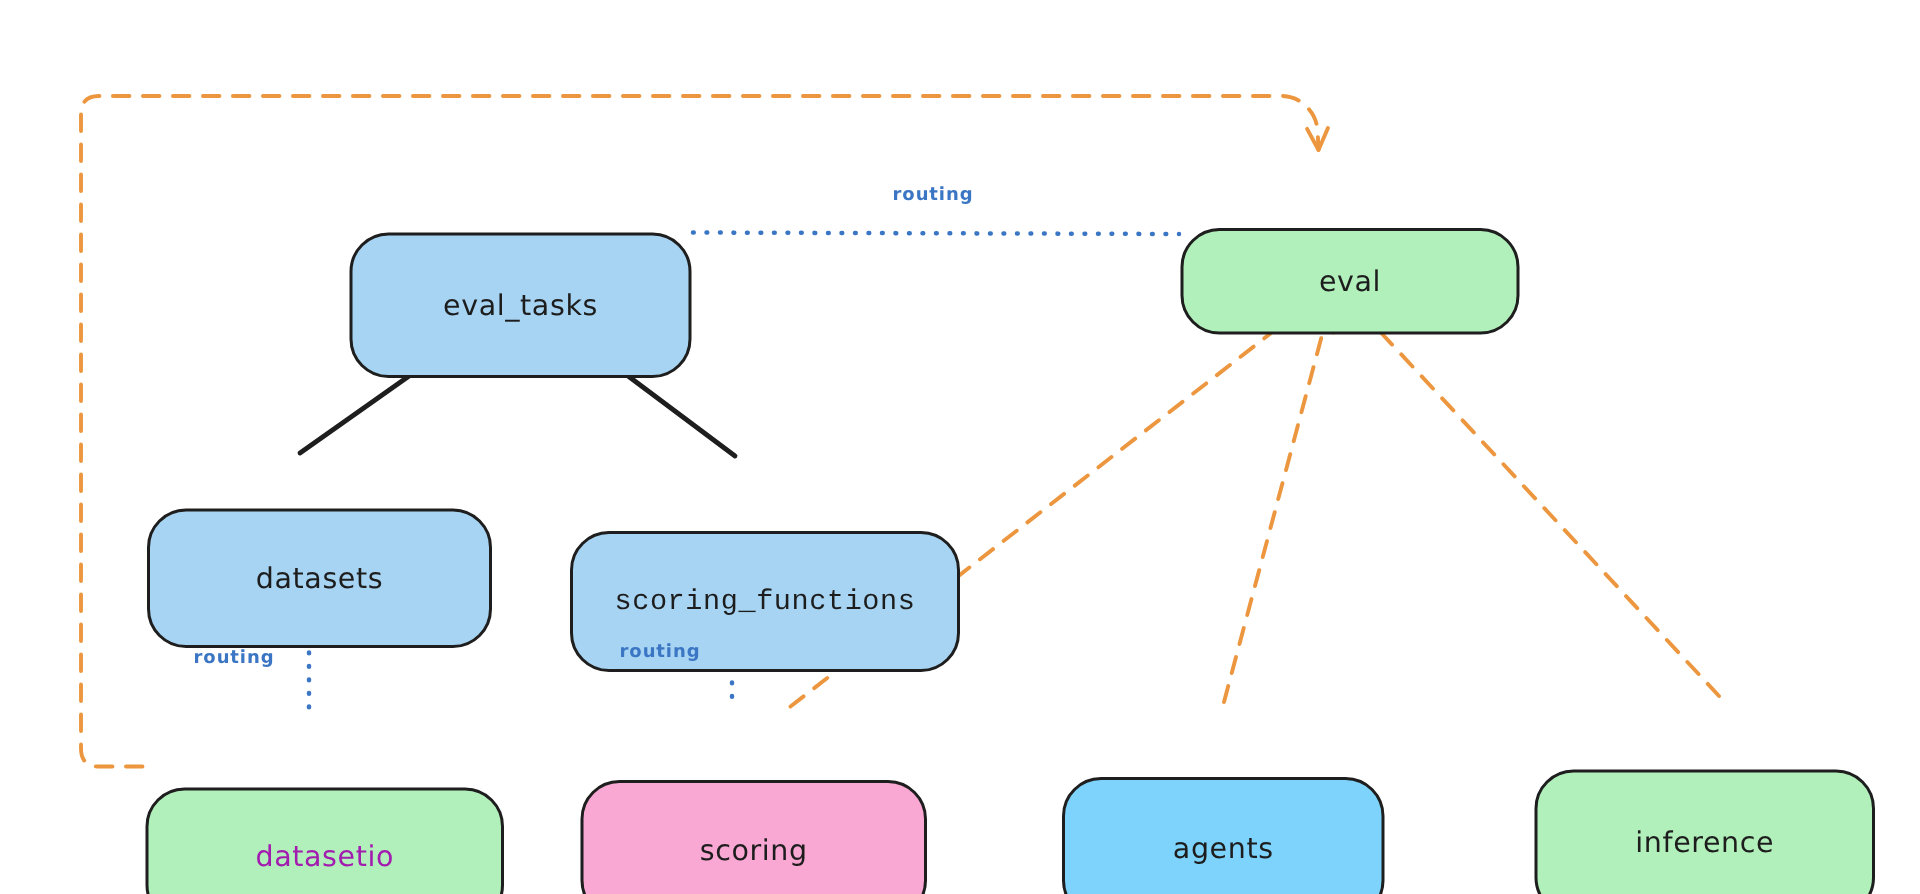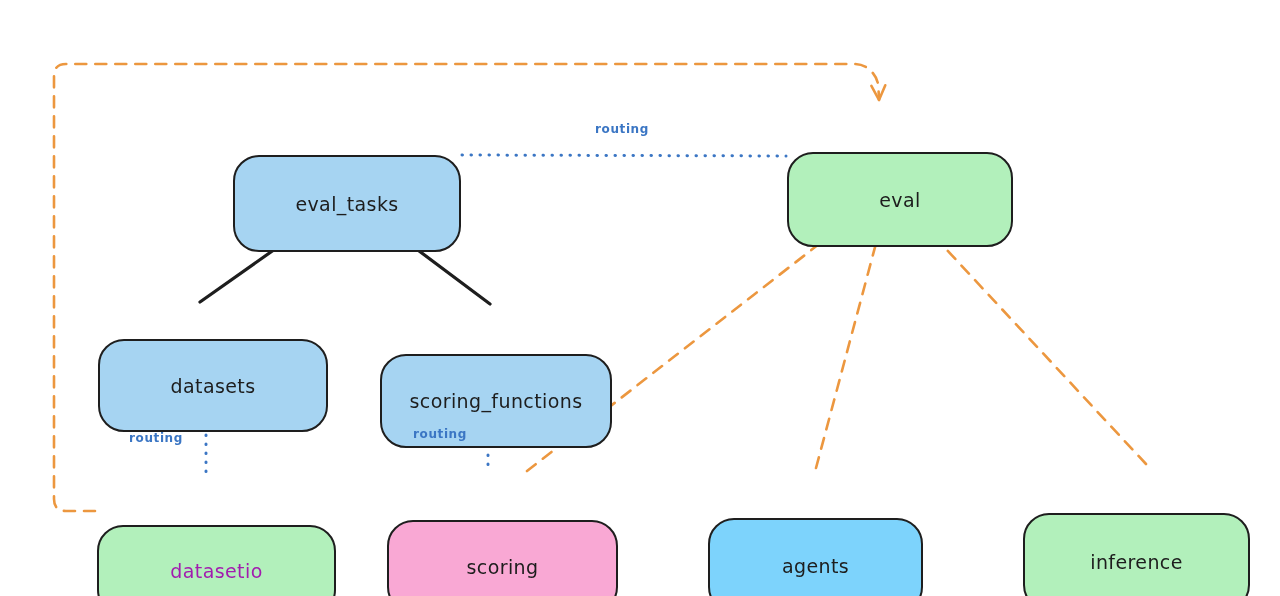--- a/index.html
+++ b/index.html
@@ -34,23 +34,23 @@
       <path d="M860.894546064719 220.33570801786922 L868 206 L852.3536331457818 209.34532573350108" fill="none" stroke="#ec973f" stroke-width="2.6" stroke-linecap="round" stroke-linejoin="round"></path>
       <path d="M816 468 L886 206" fill="none" stroke="#ec973f" stroke-width="2.6" stroke-linecap="round" stroke-linejoin="round" stroke-dasharray="11 9"></path>
       <path d="M889.0048115843285 221.71531442073893 L886 206 L875.5575921545721 218.122545870804" fill="none" stroke="#ec973f" stroke-width="2.6" stroke-linecap="round" stroke-linejoin="round"></path>
       <path d="M1146 464 L906 206" fill="none" stroke="#ec973f" stroke-width="2.6" stroke-linecap="round" stroke-linejoin="round" stroke-dasharray="11 9"></path>
       <path d="M920.9083850726228 211.80861898616175 L906 206 L910.7171532123263 221.28883467015848" fill="none" stroke="#ec973f" stroke-width="2.6" stroke-linecap="round" stroke-linejoin="round"></path>
       <path d="M95 511 L66 511 Q54 511 54 499 L54 76 Q54 64 66 64 L854.1005050633884 64 Q864 64 871 71 L871 71 Q878 78 878.4495129093475 87.8892840056462 L879 100" fill="none" stroke="#ec973f" stroke-width="2.6" stroke-linecap="round" stroke-linejoin="round" stroke-dasharray="11 9"></path>
       <path d="M871.3935346983728 85.92371904176599 L879 100 L885.2980750072652 85.29169448227088" fill="none" stroke="#ec973f" stroke-width="2.6" stroke-linecap="round" stroke-linejoin="round"></path>
     </svg>
 
   <div class="node" style="left: 233px; top: 107px; width: 228px; height: 97px; background: rgb(166, 212, 242); border-color: rgb(30, 30, 30); color: rgb(29, 29, 29);">eval_tasks</div>
-  <div class="node" style="left: 787px; top: 104px; width: 226px; height: 95px; background: rgb(178, 240, 187); border-color: rgb(30, 30, 30); color: rgb(29, 29, 29);">eval</div>
+  <div class="node" style="left: 787px; top: 104px; width: 226px; height: 71px; background: rgb(178, 240, 187); border-color: rgb(30, 30, 30); color: rgb(29, 29, 29);">eval</div>
   <div class="node" style="left: 98px; top: 291px; width: 230px; height: 93px; background: rgb(166, 212, 242); border-color: rgb(30, 30, 30); color: rgb(29, 29, 29);">datasets</div>
-  <div class="node" style="left: 380px; top: 306px; width: 232px; height: 94px; background: rgb(166, 212, 242); border-color: rgb(30, 30, 30); color: rgb(29, 29, 29);">scoring_functions</div>
+  <div class="node" style="left: 380px; top: 306px; width: 260px; height: 94px; background: rgb(166, 212, 242); border-color: rgb(30, 30, 30); color: rgb(29, 29, 29); font-family: Liberation Mono, monospace;">scoring_functions</div>
   <div class="node" style="left: 97px; top: 477px; width: 239px; height: 91px; background: rgb(178, 240, 187); border-color: rgb(30, 30, 30); color: #a21caf;">datasetio</div>
   <div class="node" style="left: 387px; top: 472px; width: 231px; height: 93px; background: #f9a8d4; border-color: rgb(30, 30, 30); color: rgb(29, 29, 29);">scoring</div>
   <div class="node" style="left: 708px; top: 470px; width: 215px; height: 95px; background: #7dd3fc; border-color: rgb(30, 30, 30); color: rgb(29, 29, 29);">agents</div>
   <div class="node" style="left: 1023px; top: 465px; width: 227px; height: 98px; background: rgb(178, 240, 187); border-color: rgb(30, 30, 30); color: rgb(29, 29, 29);">inference</div>
 
   <div class="edge-label" style="left: 622px; top: 129px; color: rgb(59, 118, 196);">routing</div>
   <div class="edge-label" style="left: 156px; top: 438px; color: rgb(59, 118, 196);">routing</div>
   <div class="edge-label" style="left: 440px; top: 434px; color: rgb(59, 118, 196);">routing</div>
 </div>
 

